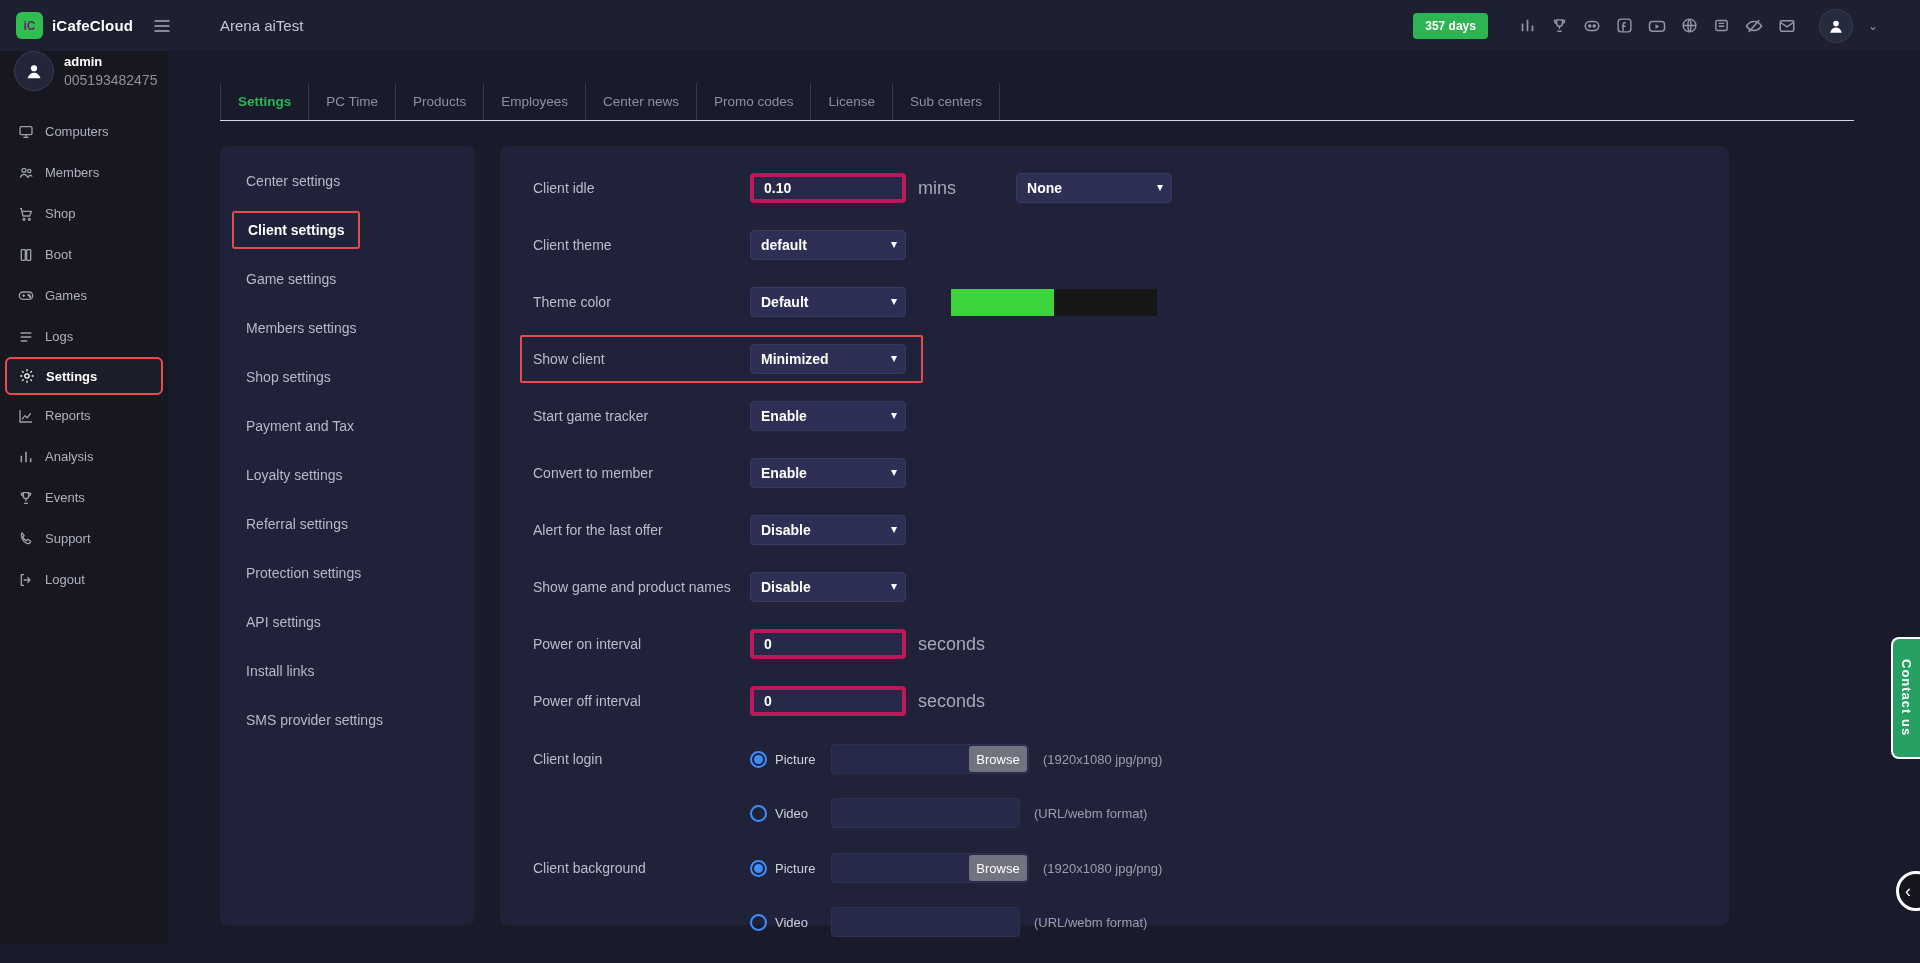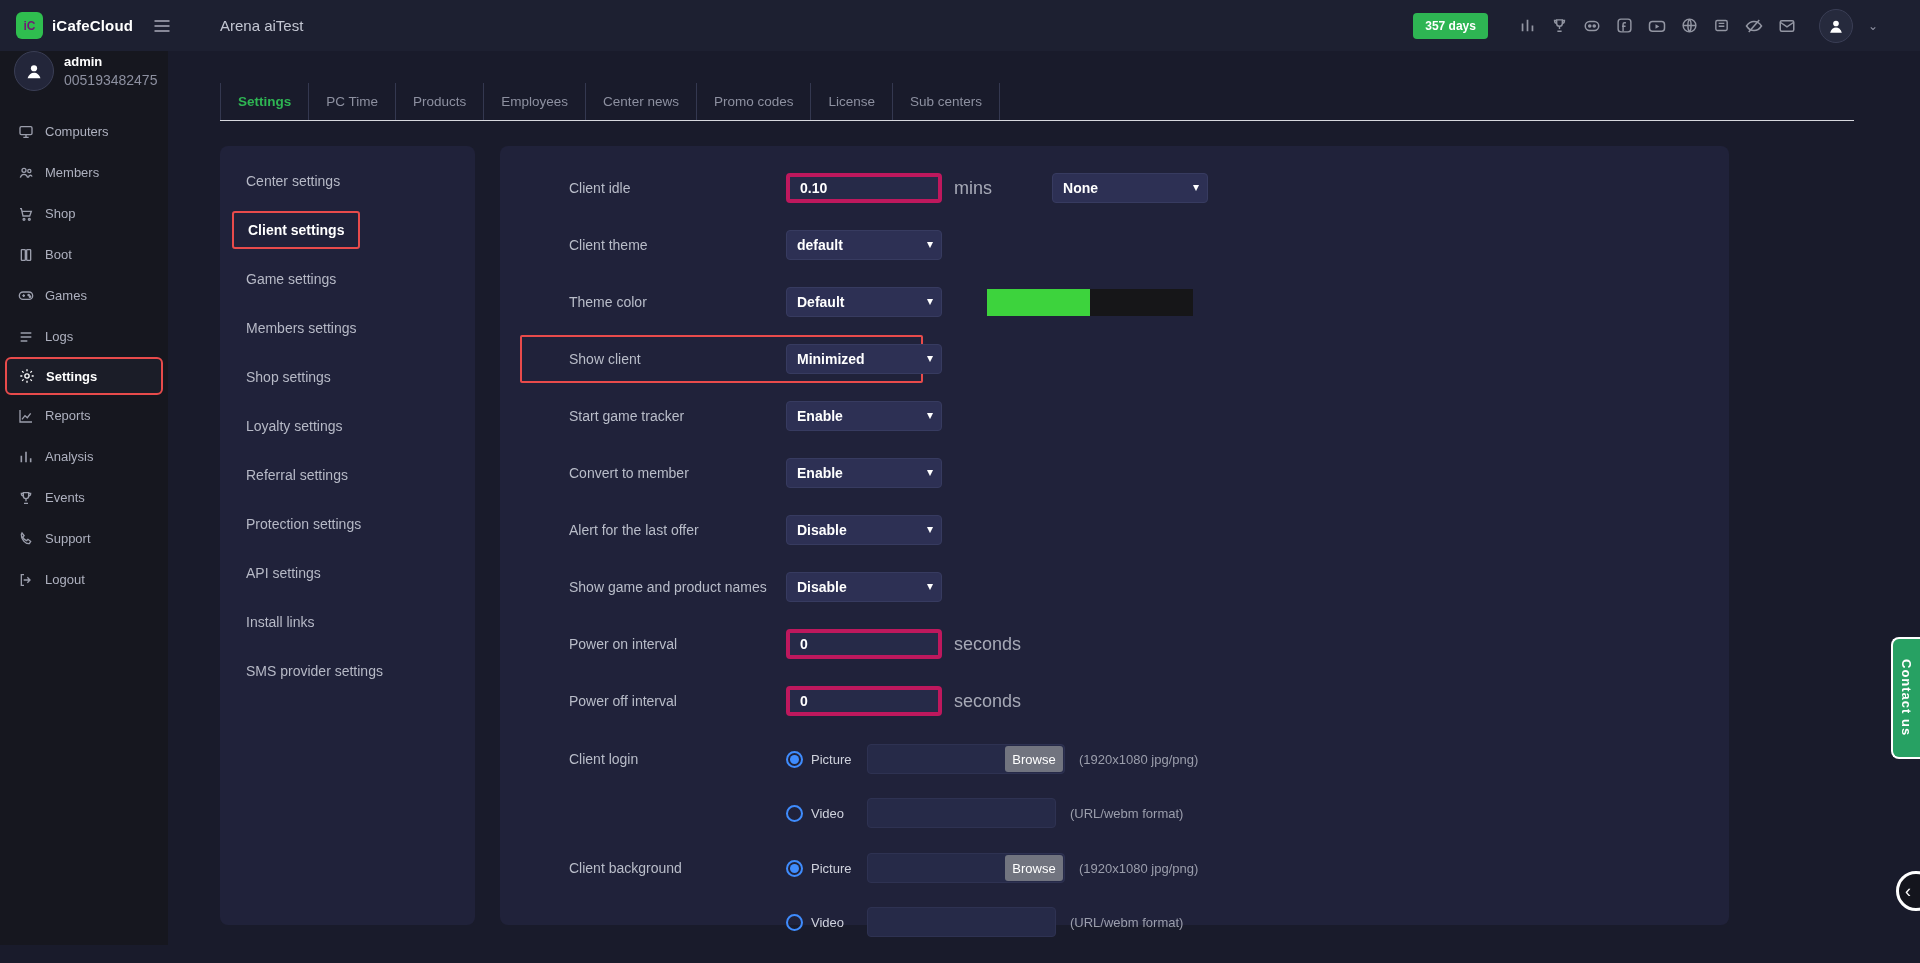--- a/index.html
+++ b/index.html
@@ -48,21 +48,21 @@
 
   .panels { display:flex; gap:25px; margin:25px 0 0 52px; }
   .panel { background:#20223a; border-radius:8px; }
   .nav-panel { width:255px; height:779px; padding:10px 0 0 26px; }
   .nav-item { height:49px; display:flex; align-items:center; font-size:14px; color:#b6b9c6; cursor:pointer; }
   .nav-item .active-box { border:2px solid #e84b4b; border-radius:3px; padding:9px 14px; margin-left:-14px;
     color:#ffffff; font-weight:bold; }
 
   .form-panel { width:1229px; height:779px; padding:27px 0 0 33px; }
   .frow { display:flex; align-items:center; min-height:30px; margin-bottom:27px; position:relative; }
-  .flabel { width:217px; flex:none; font-size:14px; color:#b9bdc9;margin-left:36px; }
+  .flabel { width:217px; flex:none; font-size:14px; color:#b9bdc9; }
   .txt-input { width:156px; height:30px; background:#262a48; border:4px solid #be185d; border-radius:4px;
     color:#fff; font-size:14px; font-weight:600; padding:0 10px; outline:none;
     font-family:"Liberation Sans","DejaVu Sans",sans-serif; }
   .unit { margin-left:12px; font-size:18px; color:#a6a9b6; }
   .sel { position:relative; width:156px; height:30px; flex:none; }
   .sel select { appearance:none; -webkit-appearance:none; width:100%; height:100%;
     background:#2d3054; border:1px solid #373b60; border-radius:4px; color:#fff;
     font-size:14px; font-weight:600; padding:0 26px 0 10px; outline:none; cursor:pointer;
     font-family:"Liberation Sans","DejaVu Sans",sans-serif; }
   .sel::after { content:"▾"; position:absolute; right:9px; top:50%; transform:translateY(-54%);
@@ -331,20 +331,23 @@
       <div class="nav-item">
           <span>Game settings</span>
         </div>
       <div class="nav-item">
           <span>Members settings</span>
         </div>
       <div class="nav-item">
           <span>Shop settings</span>
         </div>
       <div class="nav-item">
+          <span>Payment and Tax</span>
+        </div>
+      <div class="nav-item">
           <span>Loyalty settings</span>
         </div>
       <div class="nav-item">
           <span>Referral settings</span>
         </div>
       <div class="nav-item">
           <span>Protection settings</span>
         </div>
       <div class="nav-item">
           <span>API settings</span>

